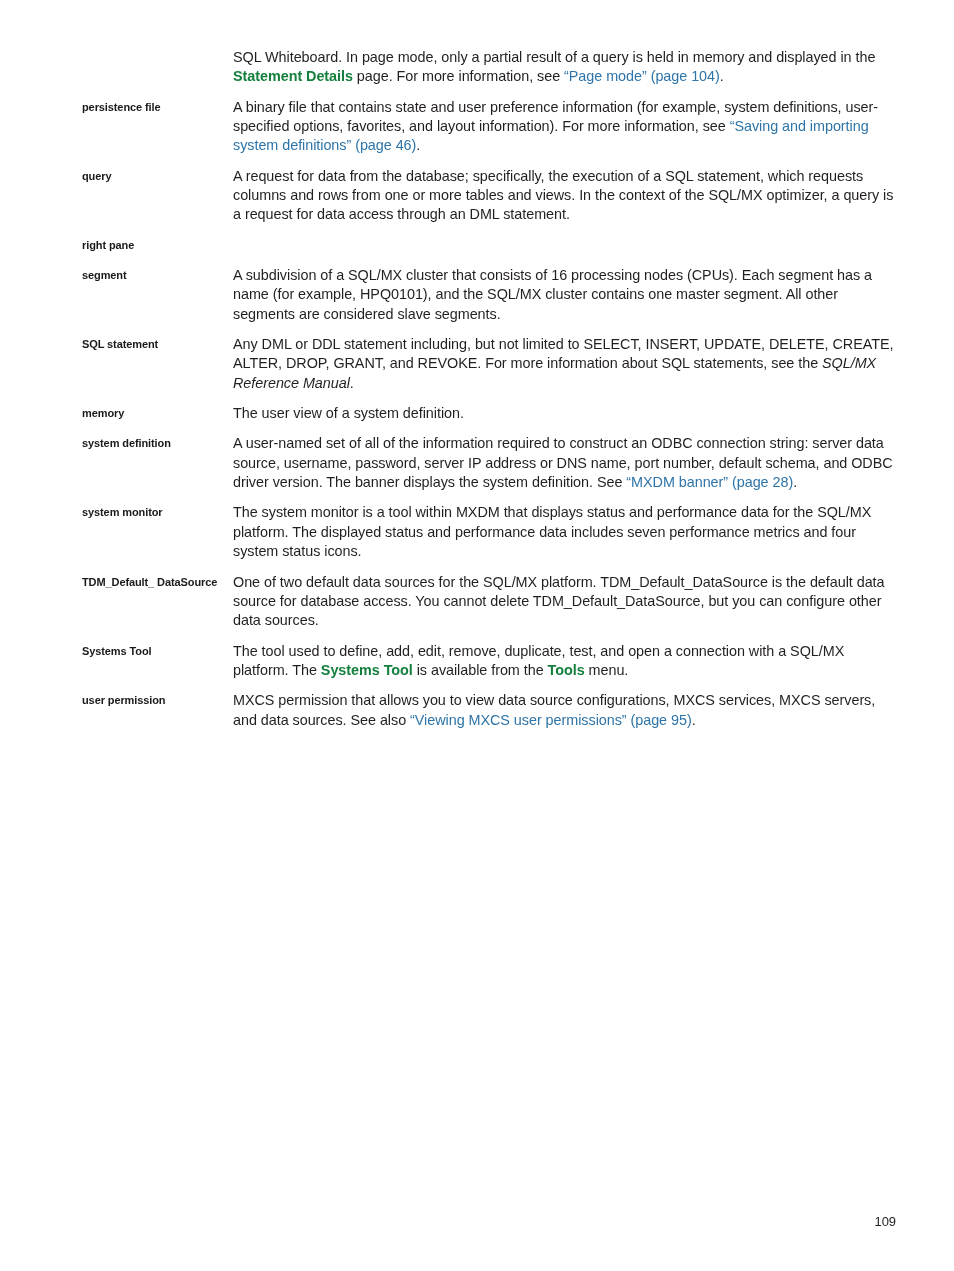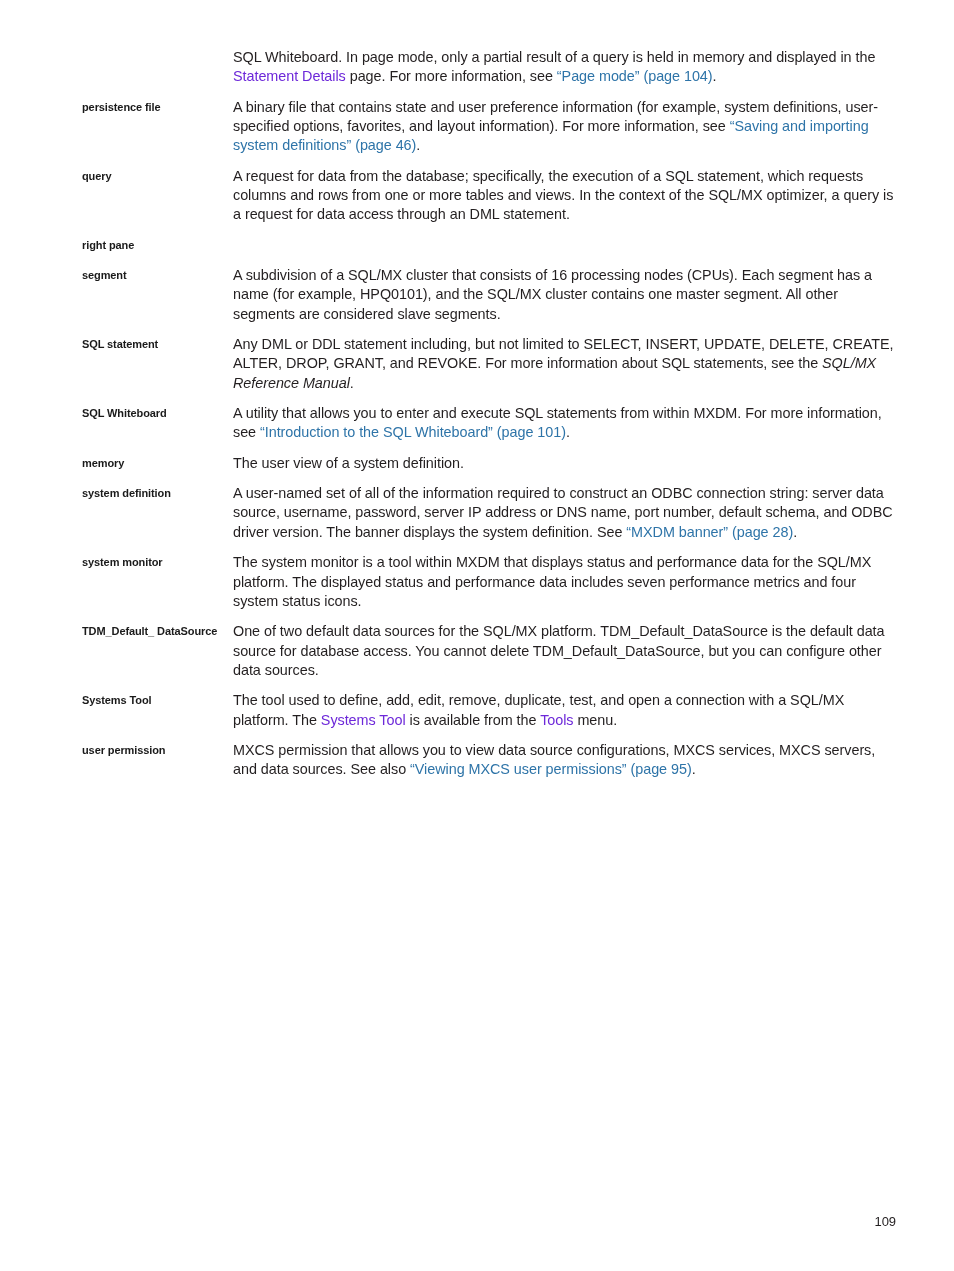--- a/index.html
+++ b/index.html
@@ -45,22 +45,22 @@
   }
   .def {
     flex: 1 1 auto;
     font-size: 14.4px;
     line-height: 19.35px;
     color: #231f20;
     letter-spacing: -0.05px;
     text-align: left;
   }
   .def b, .def strong {
-    font-weight: normal;
-    color: #6d28d9;
+    font-weight: bold;
+    color: #15803d;
   }
   .def i, .def em {
     font-style: italic;
   }
   a.xref {
     color: #2e74a8;
     text-decoration: none;
   }
   .folio {
     position: absolute;
@@ -95,24 +95,20 @@
       </div>
       <div class="row">
         <div class="term">segment</div>
         <div class="def"><span>A subdivision of a SQL/MX cluster that consists of 16 processing nodes (CPUs). Each segment has a name (for example, HPQ0101), and the SQL/MX cluster contains one master segment. All other segments are considered slave segments.</span></div>
       </div>
       <div class="row">
         <div class="term">SQL statement</div>
         <div class="def"><span>Any DML or DDL statement including, but not limited to SELECT, INSERT, UPDATE, DELETE, CREATE, ALTER, DROP, GRANT, and REVOKE. For more information about SQL statements, see the </span><i>SQL/MX Reference Manual</i><span>.</span></div>
       </div>
       <div class="row">
-        <div class="term">SQL Whiteboard</div>
-        <div class="def"><span>A utility that allows you to enter and execute SQL statements from within MXDM. For more information, see </span><a class="xref" href="#">“Introduction to the SQL Whiteboard” (page 101)</a><span>.</span></div>
-      </div>
-      <div class="row">
         <div class="term">memory</div>
         <div class="def"><span>The user view of a system definition.</span></div>
       </div>
       <div class="row">
         <div class="term">system definition</div>
         <div class="def"><span>A user-named set of all of the information required to construct an ODBC connection string: server data source, username, password, server IP address or DNS name, port number, default schema, and ODBC driver version. The banner displays the system definition. See </span><a class="xref" href="#">“MXDM banner” (page 28)</a><span>.</span></div>
       </div>
       <div class="row">
         <div class="term">system monitor</div>
         <div class="def"><span>The system monitor is a tool within MXDM that displays status and performance data for the SQL/MX platform. The displayed status and performance data includes seven performance metrics and four system status icons.</span></div>

